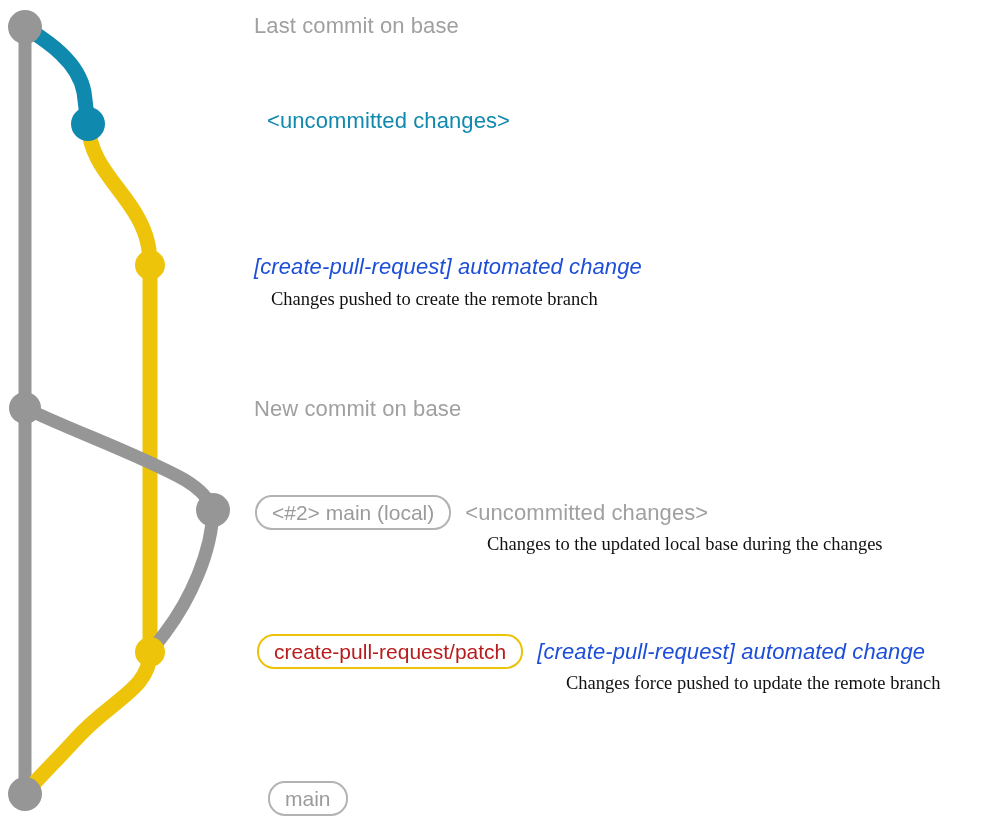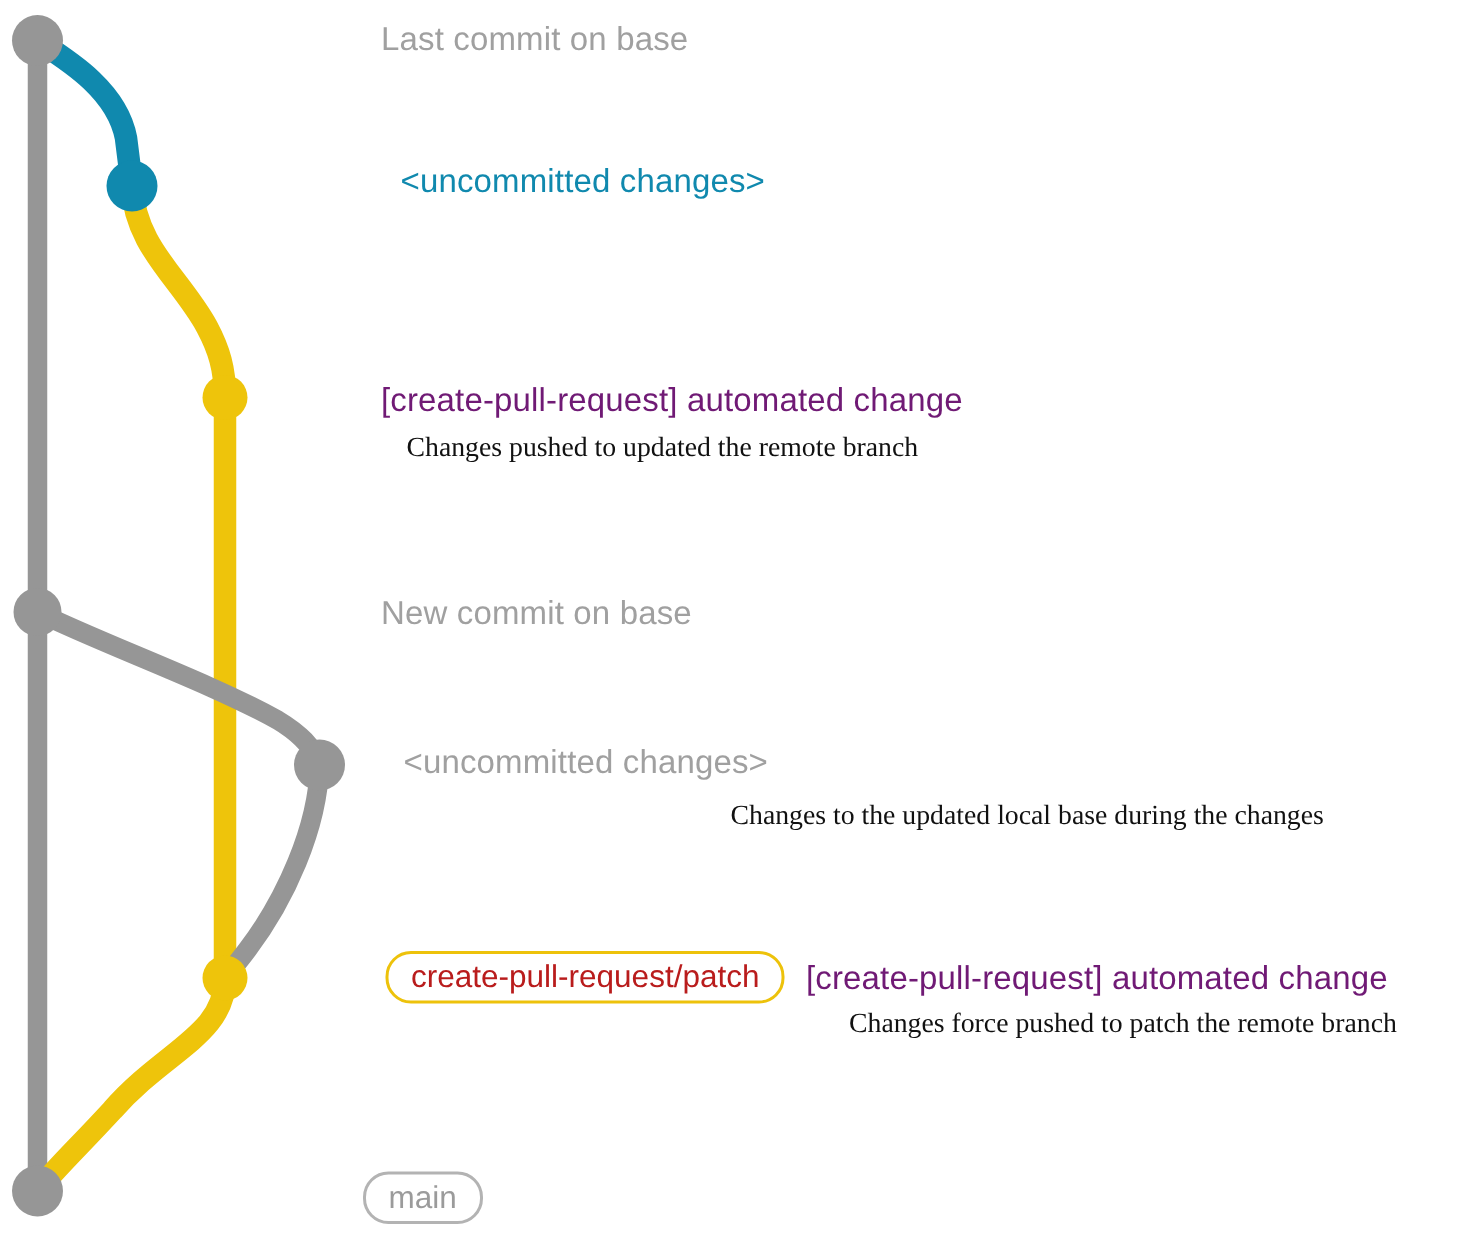--- a/index.html
+++ b/index.html
@@ -45,21 +45,21 @@
   .headline {
     font-family: "Liberation Sans", sans-serif;
     font-size: 22px;
     line-height: 26px;
     letter-spacing: 0.1px;
     white-space: nowrap;
   }
 
   .headline.gray   { color: #a0a0a0; }
   .headline.blue   { color: #1089ae; }
-  .headline.yellow { color: #701a75; }
+  .headline.yellow { color: #1d4ed8; font-style: italic; }
 
   
   .subtitle {
     position: absolute;
     font-family: "Liberation Serif", serif;
     font-size: 18.5px;
     line-height: 22px;
     color: #111111;
     white-space: nowrap;
   }
@@ -127,37 +127,38 @@
   </div>
 
   <div class="anno" style="left:253px; top:108px;">
     <span class="pill-gap"></span>
     <span class="headline blue">&lt;uncommitted changes&gt;</span>
   </div>
 
   <div class="anno" style="left:254px; top:254px;">
     <span class="headline yellow">[create-pull-request] automated change</span>
   </div>
-  <div class="subtitle" style="left:271px; top:288px;">Changes pushed to updated the remote branch</div>
+  <div class="subtitle" style="left:271px; top:288px;">Changes pushed to create the remote branch</div>
 
   <div class="anno" style="left:254px; top:396px;">
     <span class="headline gray">New commit on base</span>
   </div>
 
   <div class="anno" style="left:255px; top:495px;">
+    <span class="ref-pill gray">&lt;#2&gt; main (local)</span>
     <span class="pill-gap"></span>
     <span class="headline gray">&lt;uncommitted changes&gt;</span>
   </div>
   <div class="subtitle" style="left:487px; top:533px;">Changes to the updated local base during the changes</div>
 
   <div class="anno" style="left:257px; top:634px;">
     <span class="ref-pill yellow">create-pull-request/patch</span>
     <span class="pill-gap"></span>
     <span class="headline yellow">[create-pull-request] automated change</span>
   </div>
-  <div class="subtitle" style="left:566px; top:672px;">Changes force pushed to patch the remote branch</div>
+  <div class="subtitle" style="left:566px; top:672px;">Changes force pushed to update the remote branch</div>
 
-  <div class="anno" style="left:242px; top:781px;">
+  <div class="anno" style="left:268px; top:781px;">
     <span class="ref-pill gray">main</span>
     <span class="pill-gap"></span>
   </div>
 
 </div>
 
 </body></html>

